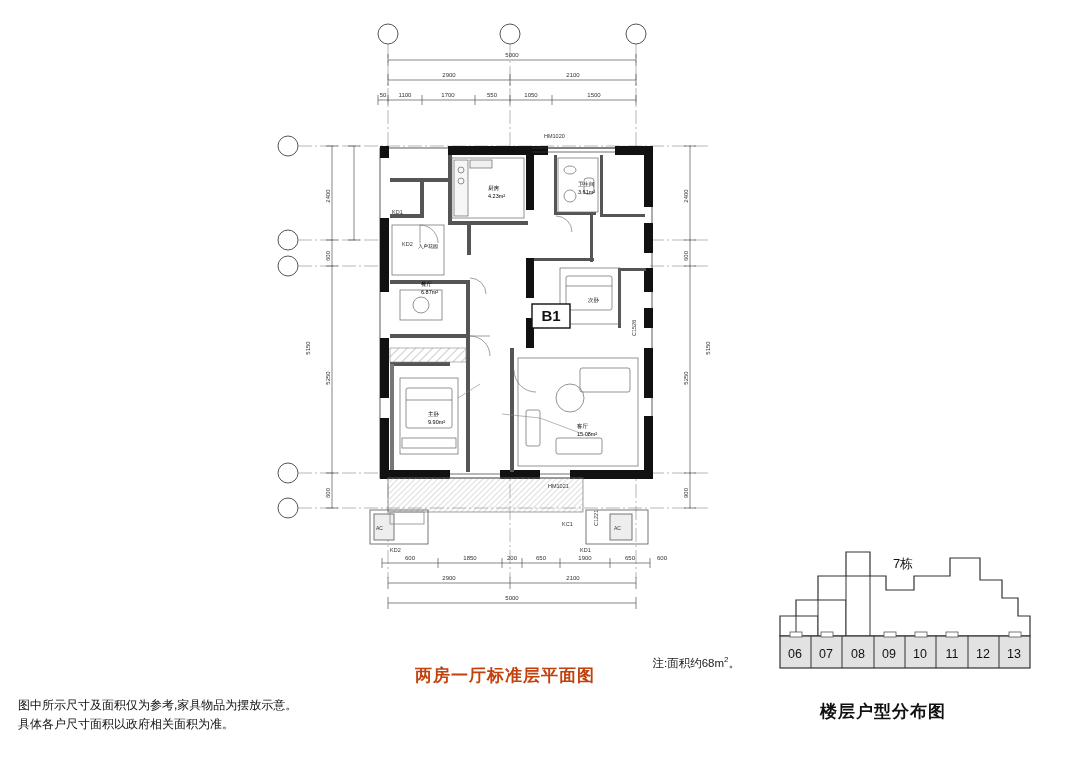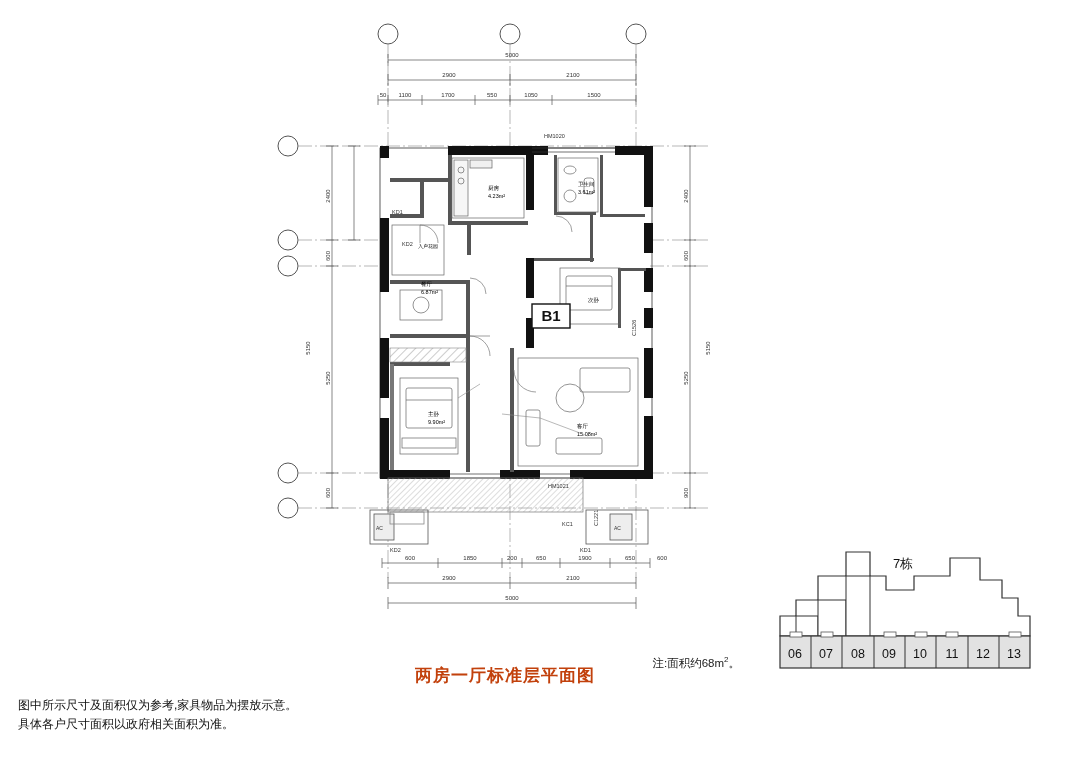--- a/index.html
+++ b/index.html
@@ -500,14 +500,15 @@
         <text class="unit-num" x="202" y="130">10</text>
         <text class="unit-num" x="234" y="130">11</text>
         <text class="unit-num" x="265" y="130">12</text>
         <text class="unit-num" x="296" y="130">13</text>
       </g>
 
       <text class="bldg-label" x="185" y="40" text-anchor="middle">7栋</text>
     </svg>
   </div>
 
+  <div class="building-title">楼层户型分布图</div>
 
 </div>
 
 </body></html>

